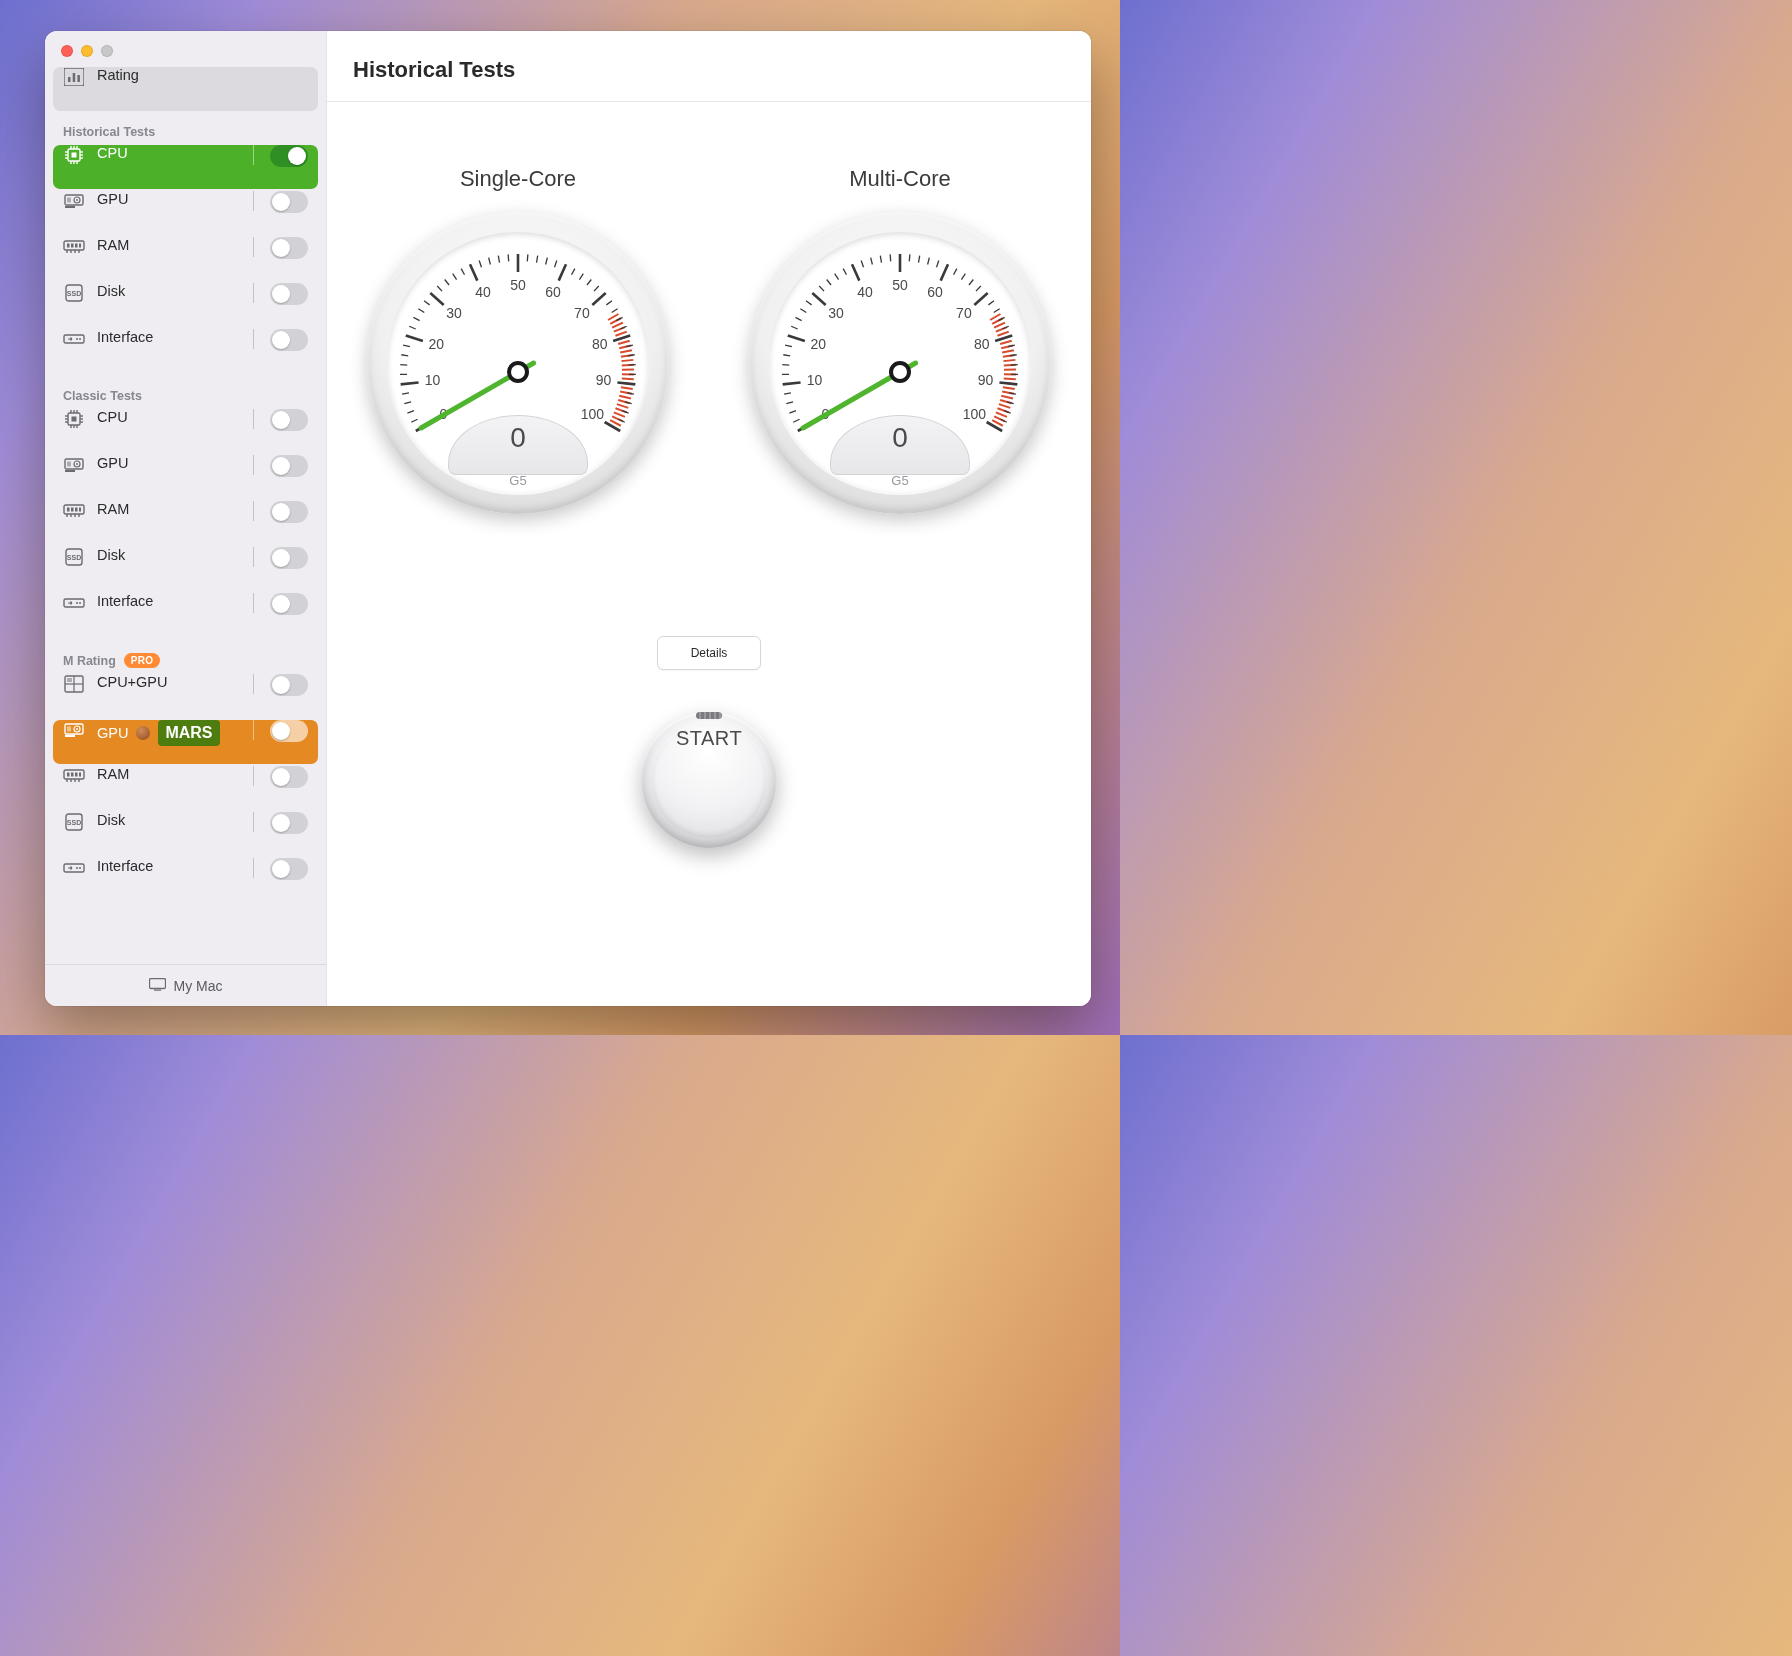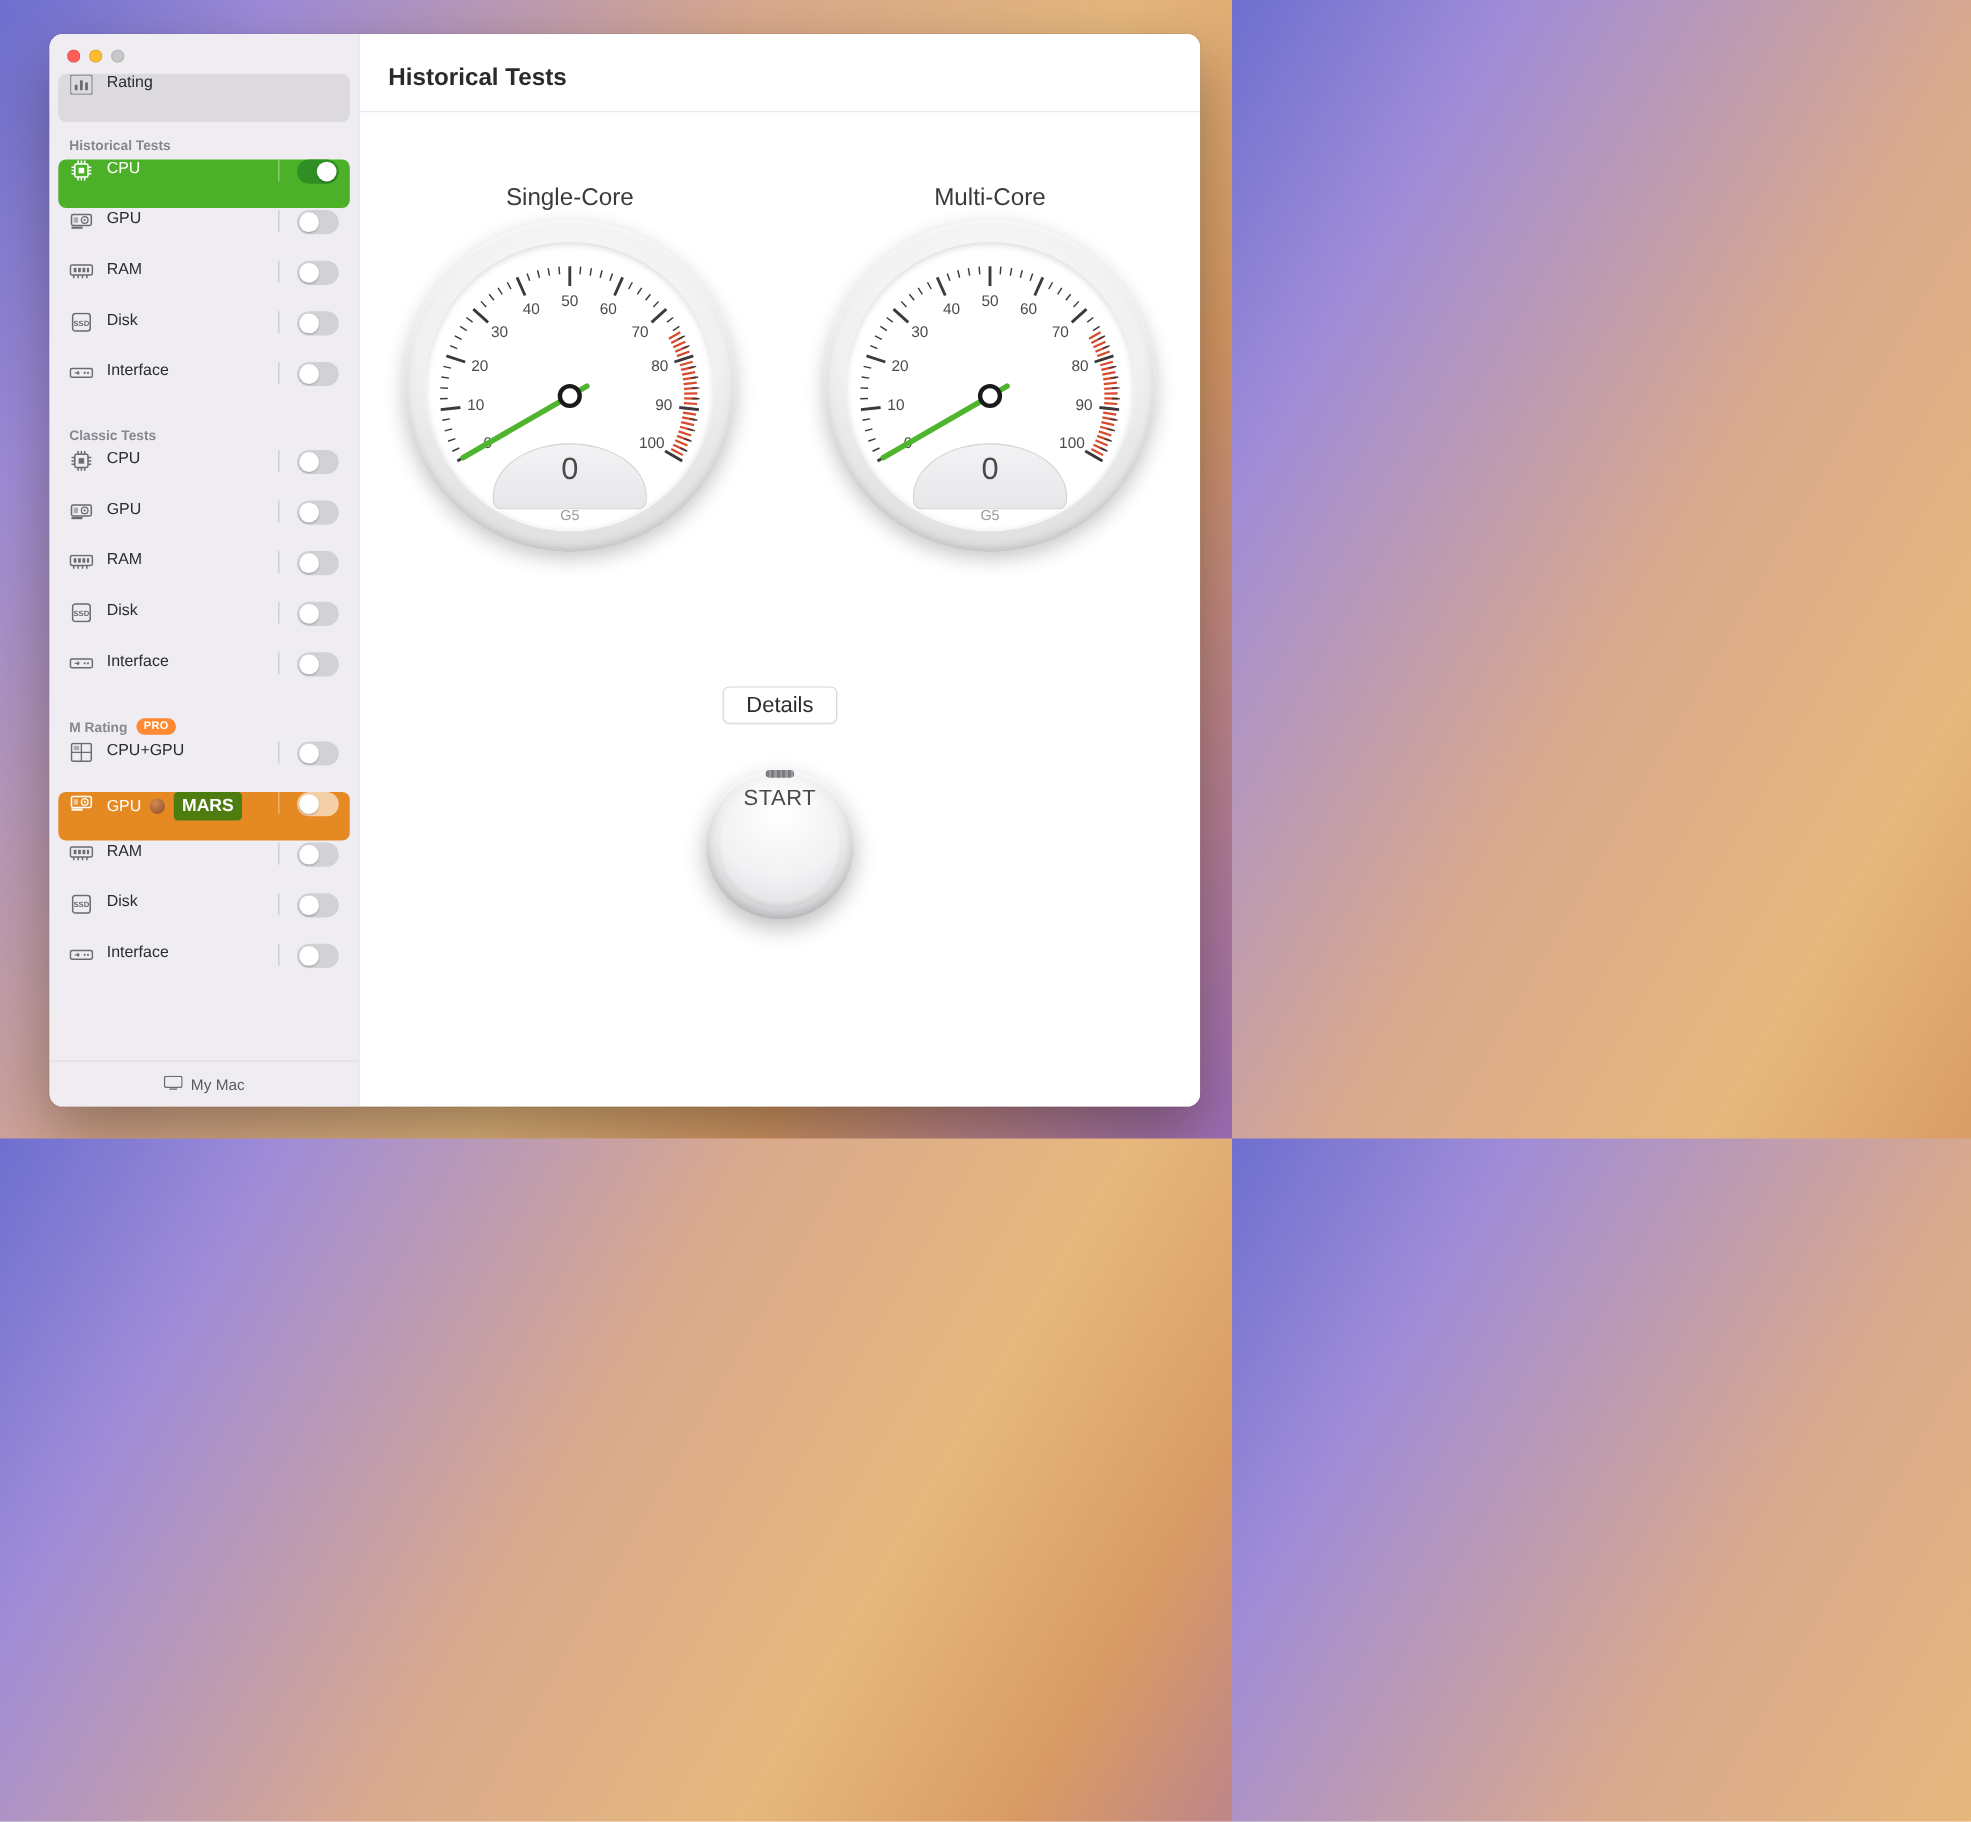--- a/index.html
+++ b/index.html
@@ -96,21 +96,21 @@
   
   .main { flex:1; display:flex; flex-direction:column; background:#fff;}
   .main-title {
     font-size:22px; font-weight:600; color:#2a2a2c;
     padding: 26px 26px 18px 26px;
     border-bottom:1px solid #e8e8ea;
   }
   .gauges {
     display:flex; justify-content:center; gap:80px; padding-top:64px;
   }
-  .gauge-col { display:flex; flex-direction:column; align-items:center; gap:8px;}
+  .gauge-col { display:flex; flex-direction:column; align-items:center; gap:20px;}
   .gauge-title { font-size:22px; color:#3a3a3c; font-weight:400; }
   .gauge {
     width:302px; height:302px; border-radius:50%;
     background: radial-gradient(circle at 50% 32%, #fafafa 0%, #f0f0f0 55%, #cfcfd1 100%);
     box-shadow: 0 6px 18px rgba(0,0,0,0.22), inset 0 2px 4px rgba(255,255,255,0.8), inset 0 -3px 8px rgba(0,0,0,0.15);
     position:relative;
     display:flex; align-items:center; justify-content:center;
   }
   .gauge-inner {
     width:262px; height:262px; border-radius:50%;
@@ -130,21 +130,21 @@
     border:1px solid #d3d3d6;
     display:flex; align-items:flex-start; justify-content:center;
     padding-top:6px;
   }
   .gauge-val { font-size:28px; color:#4a4a4d; font-weight:400; }
   .gauge-unit { font-size:13px; color:#9a9aa0; margin-top:-2px;}
   .details-btn {
     margin: 122px auto 0 auto;
     width:104px; height:34px;
     background:#fff; border:1px solid #d6d6da; border-radius:6px;
-    font-size:20px; color:#2b2b2e;
+    font-size:12px; color:#2b2b2e;
     display:flex; align-items:center; justify-content:center;
     box-shadow: 0 1px 1px rgba(0,0,0,0.04);
   }
   .start-btn {
     margin: 42px auto 0 auto;
     width:136px; height:136px; border-radius:50%;
     background: radial-gradient(circle at 50% 28%, #ffffff 0%, #eeeef0 45%, #c9c9cd 100%);
     box-shadow: 0 8px 20px rgba(0,0,0,0.25), inset 0 2px 3px rgba(255,255,255,0.9), inset 0 -4px 10px rgba(0,0,0,0.18);
     display:flex; flex-direction:column; align-items:center; justify-content:flex-start; gap:6px;
     position:relative;

